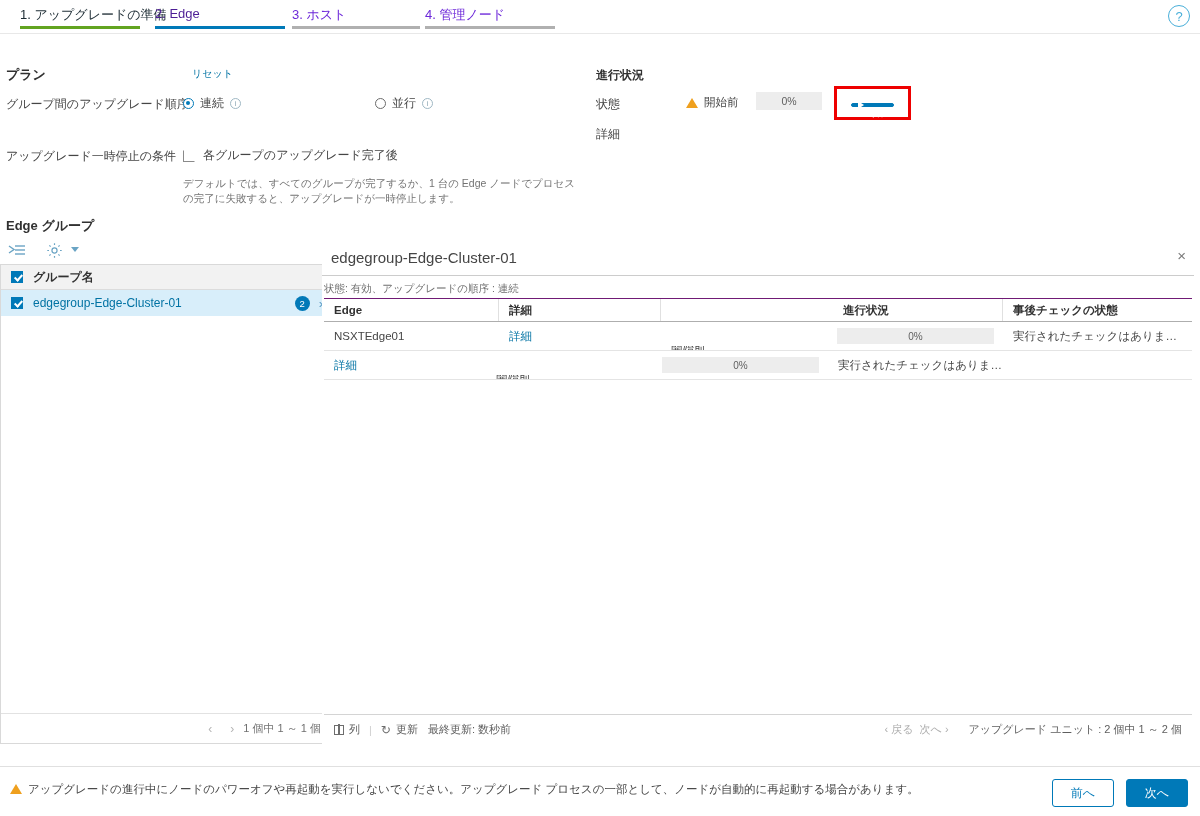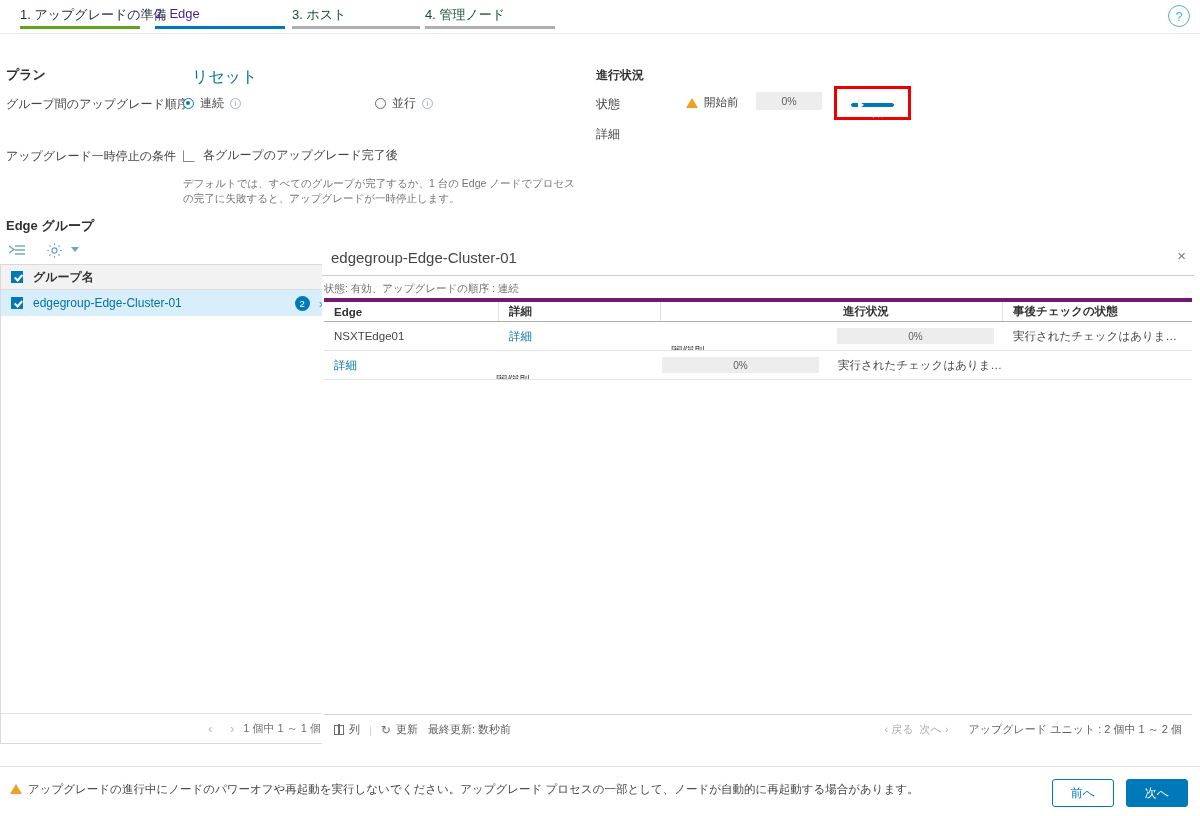--- a/index.html
+++ b/index.html
@@ -23,21 +23,21 @@
     font-size: 13px; color: #565656;
     white-space: nowrap;
   }
   .wz-tab .bar {
     position: absolute; left: 0; top: 20px; height: 3px; background: #b0b0b0;
   }
   .wz-tab.done { color: #1b2a32; font-weight: normal; }
   .wz-tab.done .bar { background: #62a420; }
   .wz-tab.active { color: #4c1d95; }
   .wz-tab.active .bar { background: #0079b8; }
-  .wz-tab.future { color: #14532d; }
+  .wz-tab.future { color: #6d28d9; }
 
   #tab0 { left: 8px; }  #tab0 .bar { width: 120px; }
   #tab1 { left: 143px; } #tab1 .bar { width: 130px; }
   #tab2 { left: 280px; } #tab2 .bar { width: 128px; }
   #tab3 { left: 413px; } #tab3 .bar { width: 130px; }
 
   .tabs-rule {
     position: absolute; left: 0; top: 33px; width: 1200px; height: 1px;
     background: #e8e8e8;
   }
@@ -51,21 +51,21 @@
     font-size: 13px; cursor: pointer; background: #fff;
   }
 
   
   .plan-title {
     position: absolute; left: 6px; top: 66px;
     font-size: 13px; font-weight: bold; color: #313131;
   }
   .reset-link {
     position: absolute; left: 192px; top: 67px;
-    font-size: 16px; color: #0072a3; cursor: pointer;
+    font-size: 10px; color: #0072a3; cursor: pointer;
   }
   .lbl-order {
     position: absolute; left: 6px; top: 96px; font-size: 12px; color: #454545;
   }
   .radio-row { position: absolute; left: 183px; top: 95px; width: 420px; height: 18px; }
   .radio-opt { position: absolute; top: 0; display: flex; align-items: center; cursor: pointer; }
   .radio-opt.seq { left: 0; }
   .radio-opt.par { left: 192px; }
   .rad {
     width: 11px; height: 11px; border-radius: 50%;
@@ -204,21 +204,21 @@
     position: absolute; right: 8px; top: 8px; font-size: 15px; color: #7b7b7b;
     cursor: pointer; line-height: 1;
   }
   .dp-sub {
     position: absolute; left: 2px; top: 42px;
     font-size: 10.5px; color: #6f6f6f;
   }
   .tbl { position: absolute; left: 2px; top: 58px; width: 868px; }
   .tbl-head {
     display: flex; height: 24px; background: #fff;
-    border-top: 4px solid #701a75; border-bottom: 1px solid #aeaeae;
+    border-top: 1px solid #701a75; border-bottom: 1px solid #aeaeae;
     font-size: 11.5px; font-weight: bold; color: #313131;
   }
   .tbl-head .c, .tbl-row .c {
     display: flex; align-items: center; padding-left: 10px; overflow: hidden;
     white-space: nowrap;
   }
   .tbl-head .c { border-right: 1px solid #e0e0e0; }
   .tbl-head .c:last-child { border-right: none; }
   .c0 { width: 175px; } .c1 { width: 162px; } .c2 { width: 172px; margin-top: 24px; }
   .c3 { width: 170px; } .c4 { width: 189px; }

